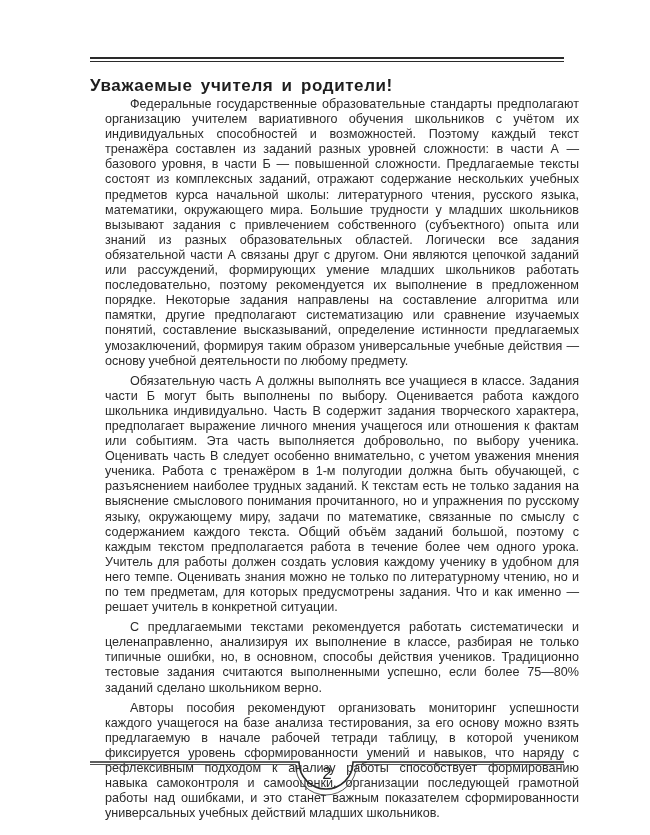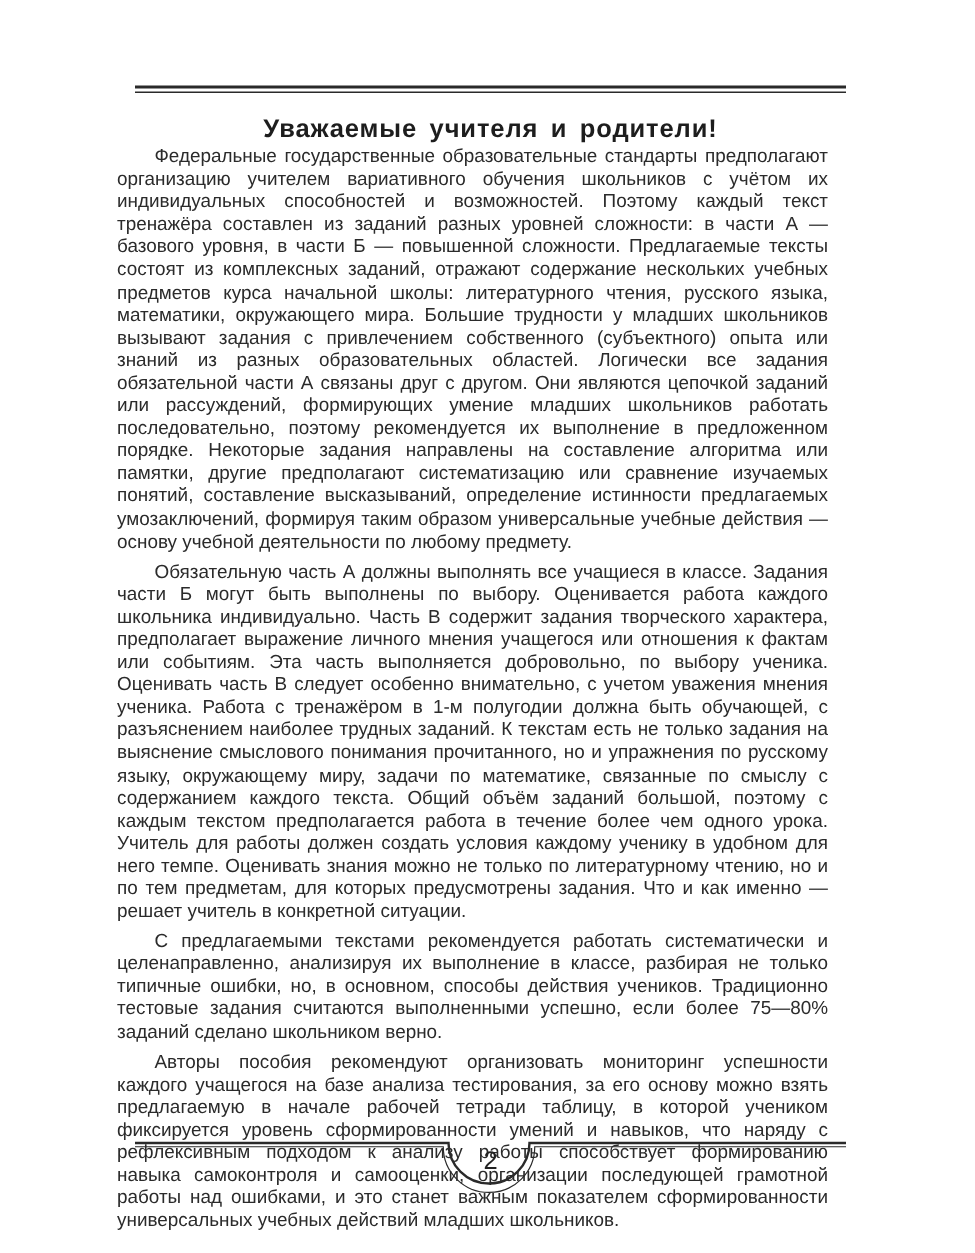--- a/index.html
+++ b/index.html
@@ -2,26 +2,26 @@
 <html><head>
 <meta charset="utf-8">
 <style>
   html, body { margin: 0; padding: 0; background: #ffffff; }
   body { width: 650px; height: 835px; position: relative; overflow: hidden; }
   .page { position: absolute; left: 0; top: 0; width: 650px; height: 835px; background: #fff; }
   .top-rule { position: absolute; left: 90px; top: 57px; width: 474px; height: 6px; }
   .top-rule .thick { position: absolute; left: 0; top: 0; width: 100%; height: 2px; background: #2a2a2a; }
   .top-rule .thin { position: absolute; left: 0; top: 4px; width: 100%; height: 1px; background: #2a2a2a; }
   .title {
-    position: absolute; left: 90px; top: 76px; width: 474px; text-align: center;
+    position: absolute; left: 90px; top: 76px; width: 474px; 
     font-family: "Liberation Sans", sans-serif; font-weight: bold; font-size: 17px;
     color: #1d1d1d; letter-spacing: 0.6px; word-spacing: 3px;
   }
   .body-text {
-    position: absolute; left: 78px; top: 97px; width: 474px;
+    position: absolute; left: 105px; top: 97px; width: 474px;
     font-family: "Liberation Sans", sans-serif; font-size: 12.6px; line-height: 15.1px;
     color: #2b2b2b; text-align: justify; hyphens: manual;
   }
   .body-text p { margin: 0 0 5px 0; text-indent: 25px; }
   .footer { position: absolute; left: 90px; top: 756px; width: 474px; height: 40px; }
   .footer svg { position: absolute; left: 0; top: 0; }
   .page-number {
     position: absolute; left: 222px; top: 8px; width: 30px; text-align: center;
     font-family: "Liberation Sans", sans-serif; font-size: 17px; color: #222;
   }

